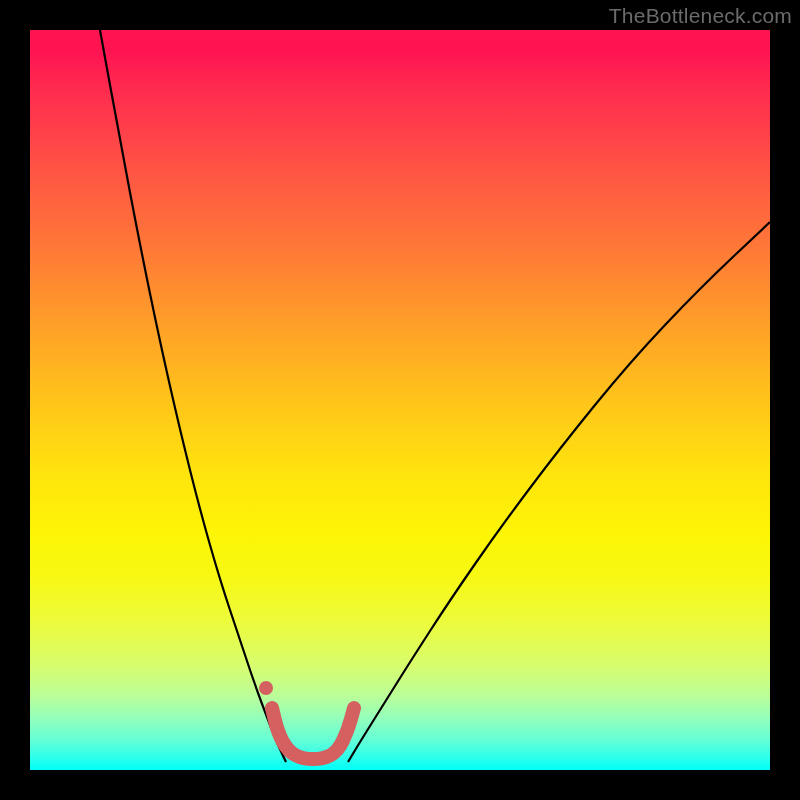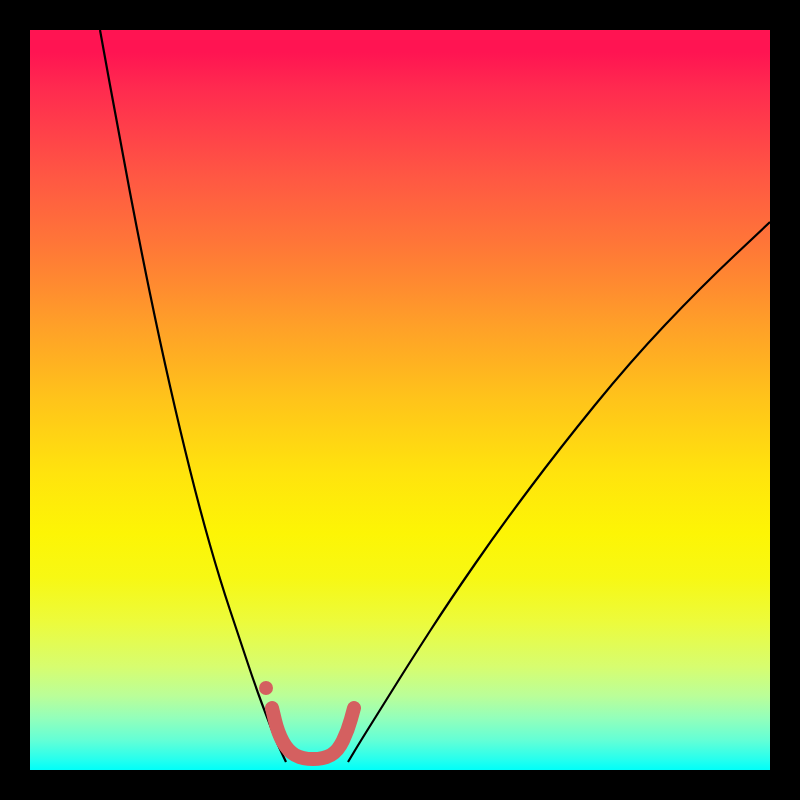--- a/index.html
+++ b/index.html
@@ -69,20 +69,21 @@
     left: 0;
     top: 0;
     width: 100%;
     height: 100%;
   }
 </style>
 </head>
 <body>
 
 <div class="frame">
+  <div class="watermark">TheBottleneck.com</div>
 
   <div class="plot-area">
     <div class="gradient"></div>
 
     <svg class="curves" viewBox="0 0 740 740" preserveAspectRatio="none">
       <path id="path-left-curve" fill="none" d="M 70 0 Q 70 0 80 55 Q 90 110 100 162.5 Q 110 215 120 263.5 Q 130 312 140 356 Q 150 400 160 440 Q 170 480 180 515 Q 190 550 200 580 Q 210 610 217.5 632.5 Q 225 655 231.5 672.5 Q 238 690 243 702.5 Q 248 715 252 723.5 L 256 732" stroke="#000000" stroke-width="2.2"></path>
       <path id="path-right-curve" fill="none" d="M 318 732 Q 318 732 324 722 Q 330 712 340 696 Q 350 680 365 656 Q 380 632 400 601 Q 420 570 445 534 Q 470 498 500 458 Q 530 418 565 375 Q 600 332 635 295 Q 670 258 705 225 L 740 192" stroke="#000000" stroke-width="2.2"></path>
       <path id="path-trough" fill="none" d="M 242 678 Q 242 678 245 690.5 Q 248 703 253 712 Q 258 721 265 725 Q 272 729 283 729 Q 294 729 301 725 Q 308 721 313 710.5 Q 318 700 321 689 L 324 678" stroke="#d46060" stroke-width="14" stroke-linecap="round" stroke-linejoin="round"></path>
       <circle id="dot-left" cx="236" cy="658" r="7" fill="#d46060"></circle>
     </svg>

